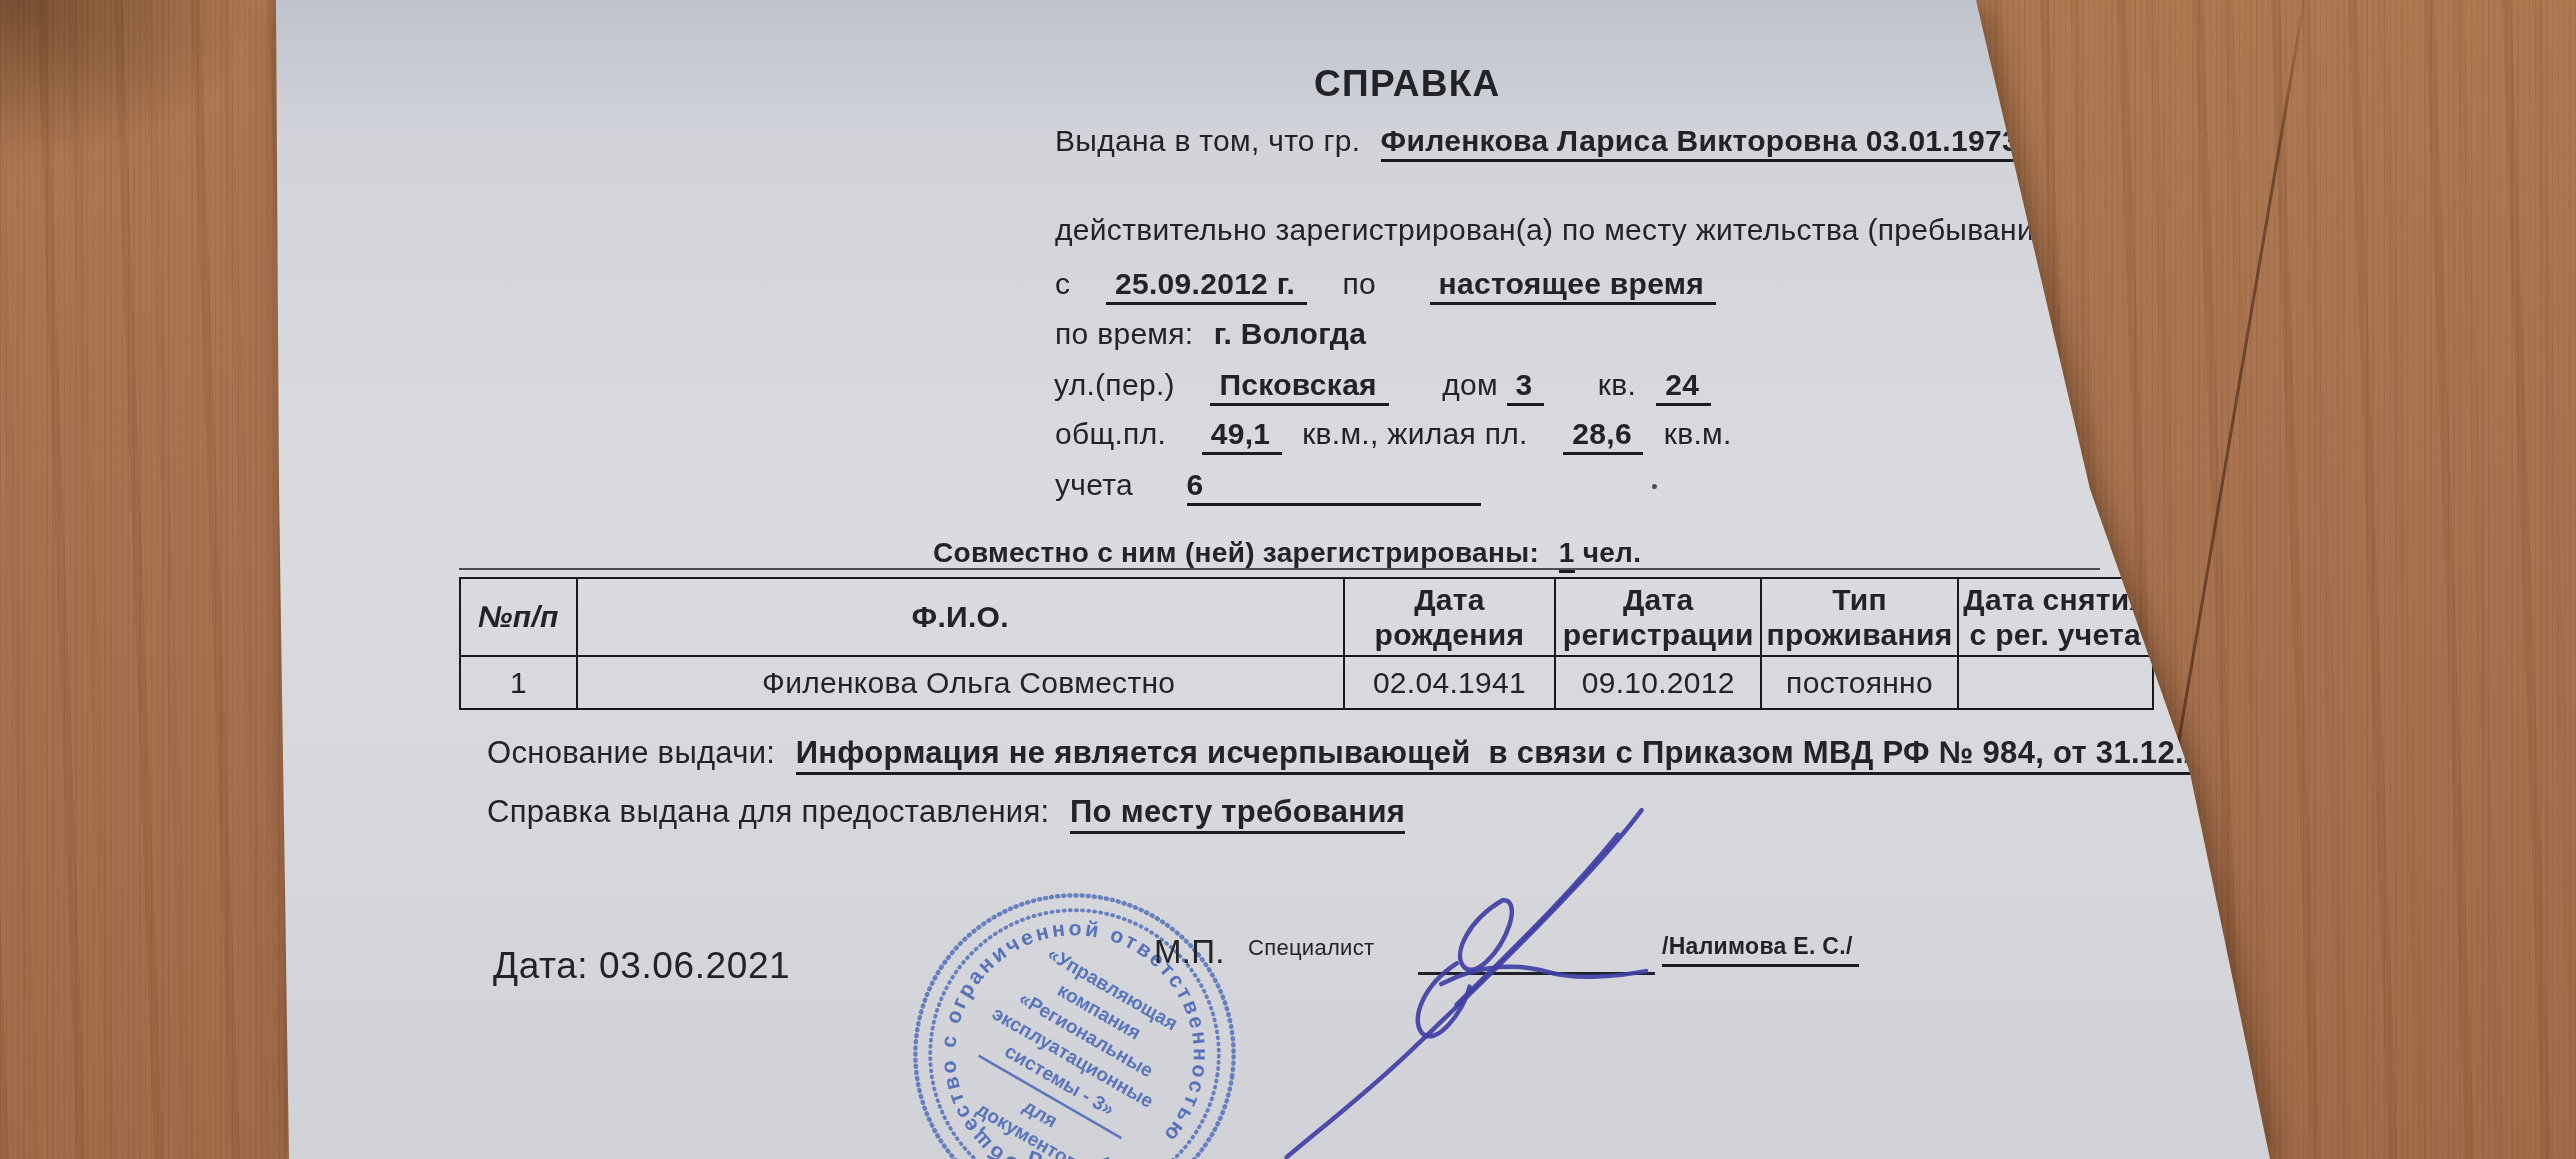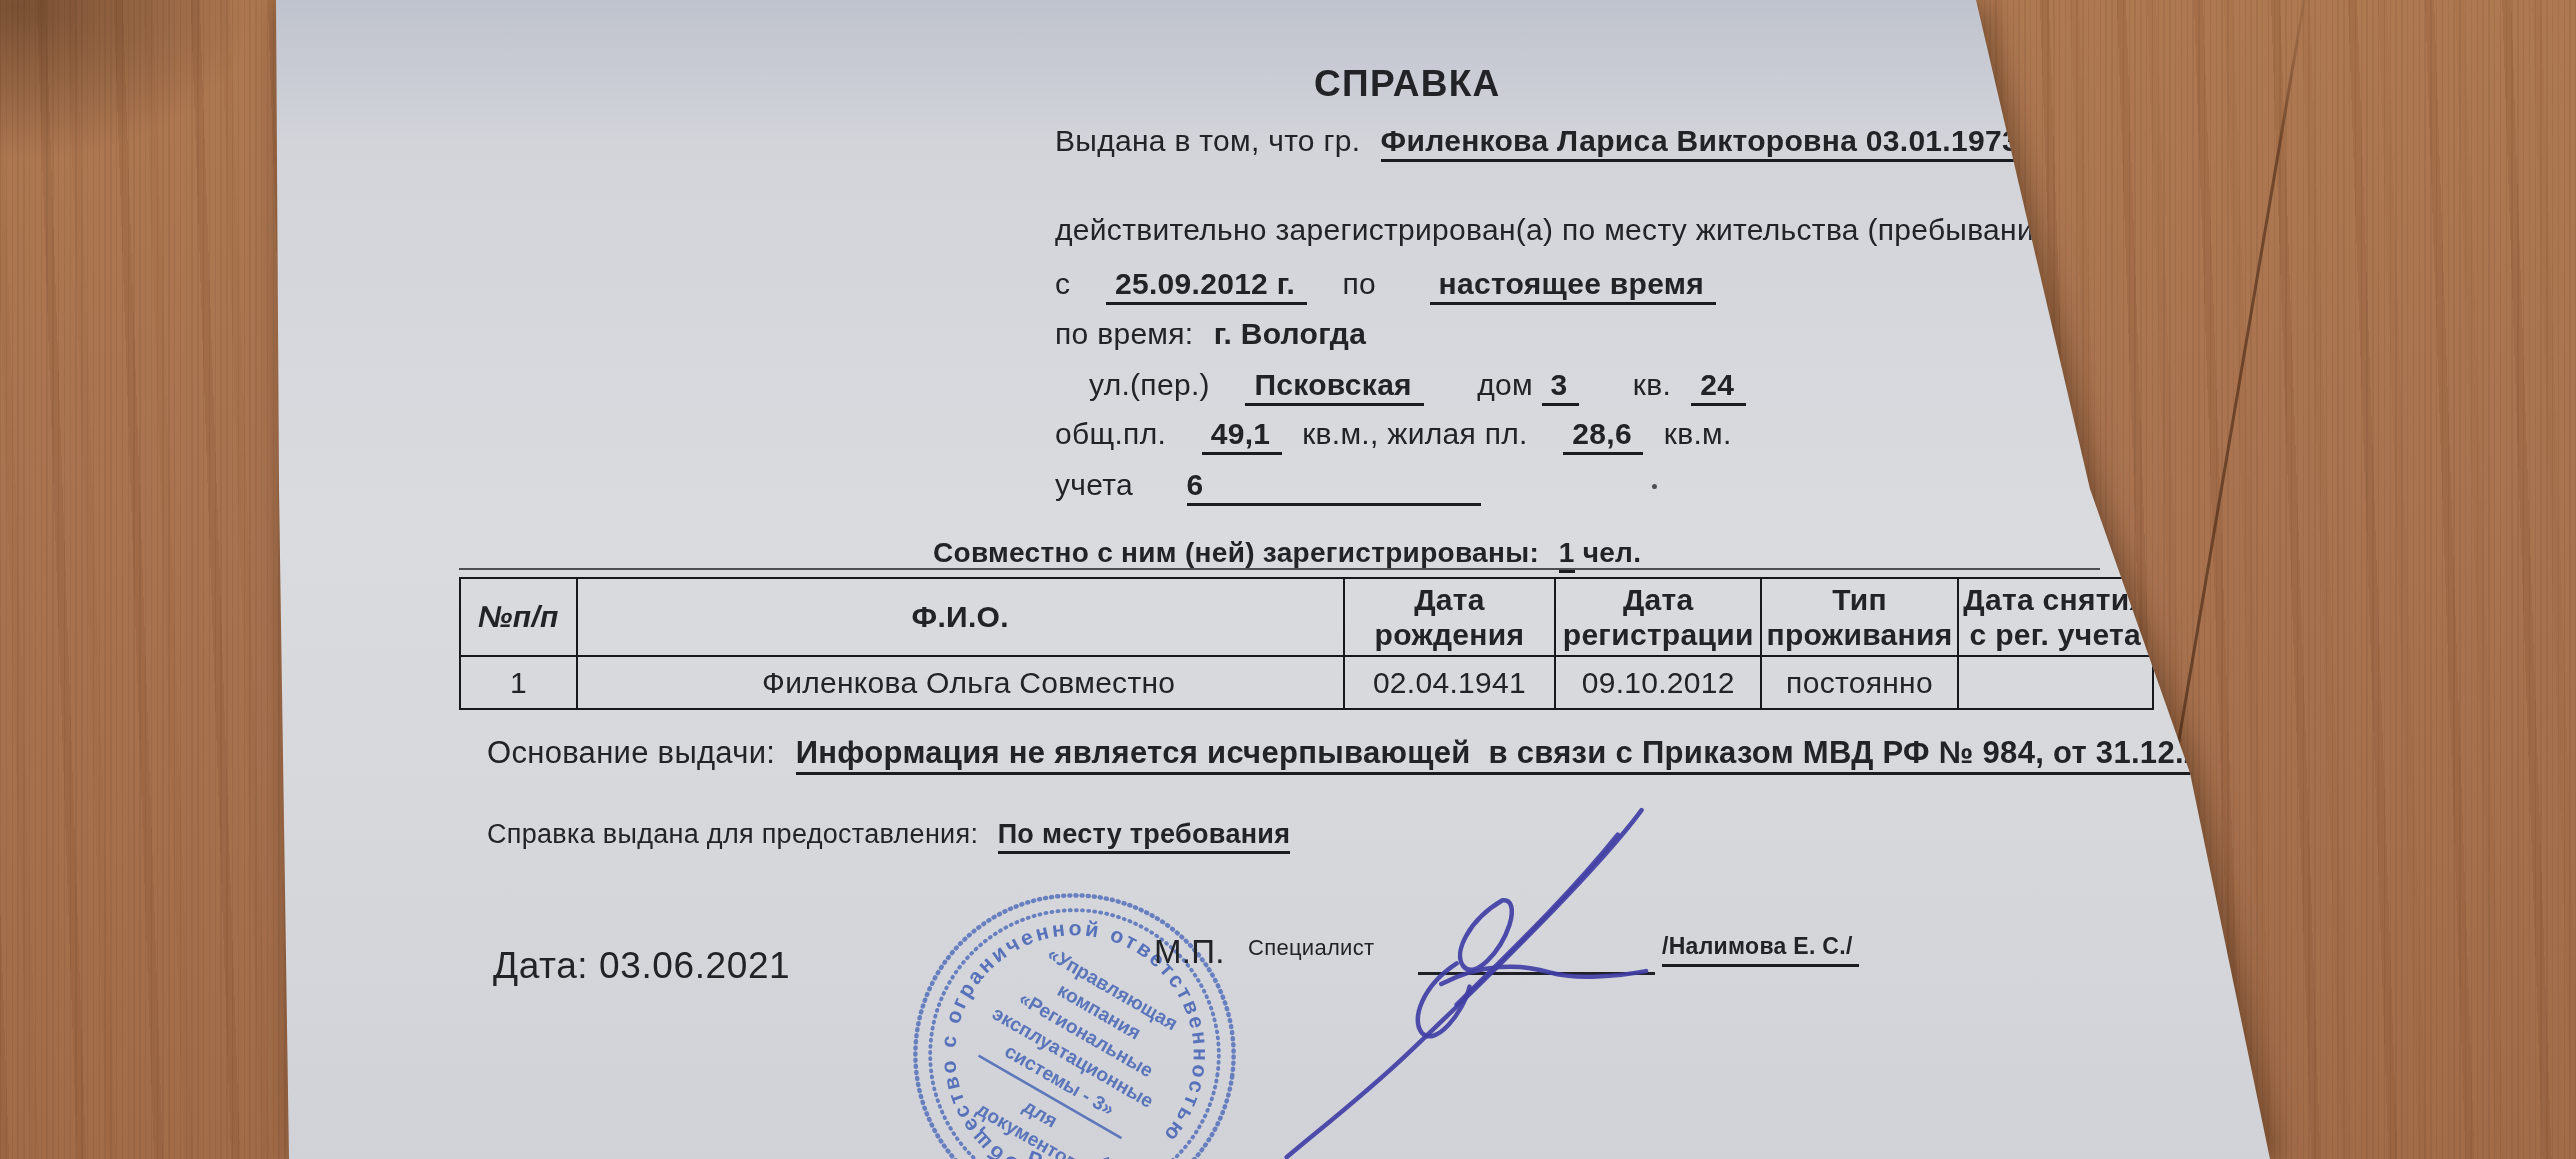--- a/index.html
+++ b/index.html
@@ -29,27 +29,27 @@
   .u{border-bottom:3.2px solid #1b1c20;padding-bottom:1.9px;}
   .gap-s{margin-left:11.6px;}  .gap-m{margin-left:27px;}  .gap-l{margin-left:45px;}
   .pad-num{padding-left:9px;padding-right:11.6px;}
 
   .l-title{left:1314px;top:63px;font-size:37px;font-weight:bold;letter-spacing:1.3px;}
   .l-issued{left:1055px;top:124px;}
   .l-issued .u{padding-right:22px;}
   .l-registered{left:1055px;top:213px;}
   .l-period{left:1055px;top:267px;}
   .l-address{left:1055px;top:317px;}
-  .l-street{left:1089px;top:368px;}
+  .l-street{left:1054px;top:368px;}
   .l-area{left:1055px;top:417px;}
   .l-floor{left:1055px;top:465px;}
   .floor-fill{display:inline-block;width:277px;height:1.0em;}
   .l-cohab{left:933px;top:537px;font-size:28px;font-weight:bold;}
   .l-basis{left:487px;top:735px;font-size:31px;}
-  .l-purpose{left:487px;top:819px;font-size:27px;}
+  .l-purpose{left:487px;top:794px;font-size:31px;}
   .l-date{left:493px;top:945px;font-size:37px;letter-spacing:0.6px;}
   .l-mp{left:1154px;top:933px;font-size:33px;}
   .l-spec{left:1248px;top:935px;font-size:22px;}
   .l-signname{left:1662px;top:933px;font-size:23px;font-weight:bold;border-bottom:3.2px solid #1b1c20;padding-bottom:3.9px;padding-right:6.4px;}
   .sig-underline{position:absolute;left:1418px;top:935px;width:237px;height:37px;border-bottom:3.2px solid #202127;}
   .speck{position:absolute;left:1652px;top:484px;width:4.5px;height:5.2px;border-radius:50%;background:rgba(40,40,45,.8);}
 
   
   .table-toprule{position:absolute;left:459px;top:568px;width:1641px;height:1.9px;background:rgba(30,31,36,.75);}
   table.reg{position:absolute;left:459px;top:577px;border-collapse:collapse;table-layout:fixed;

